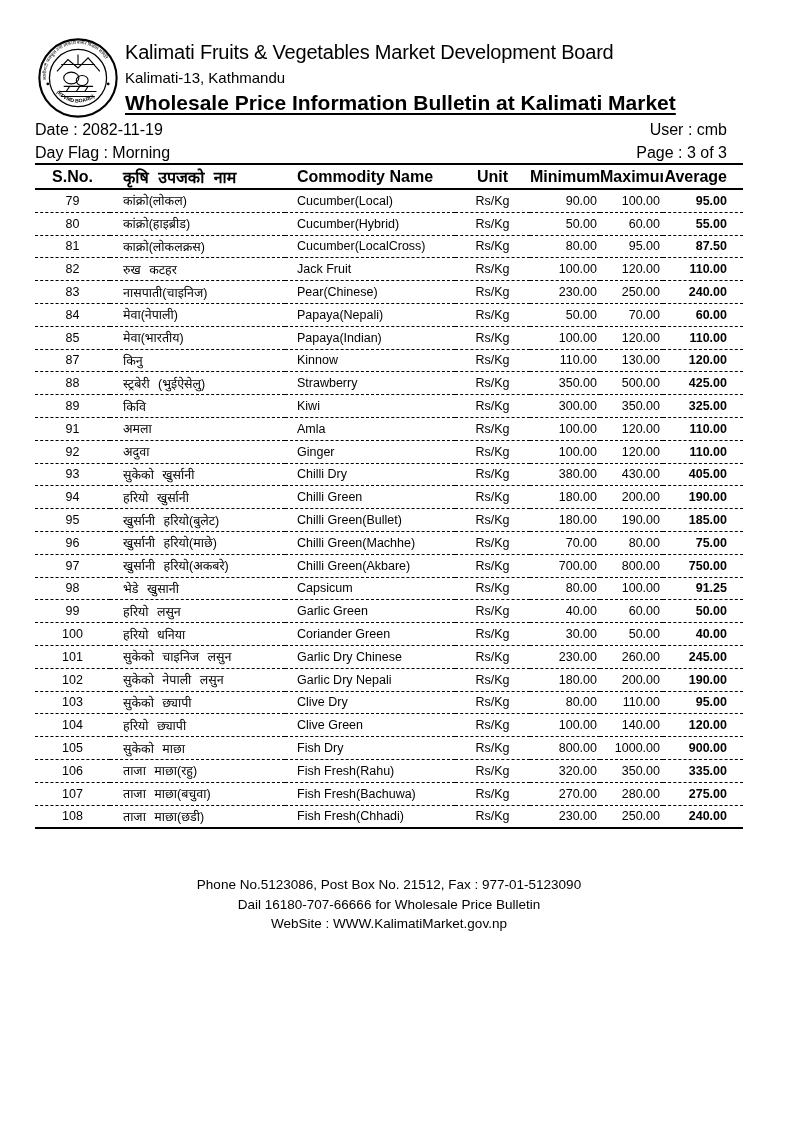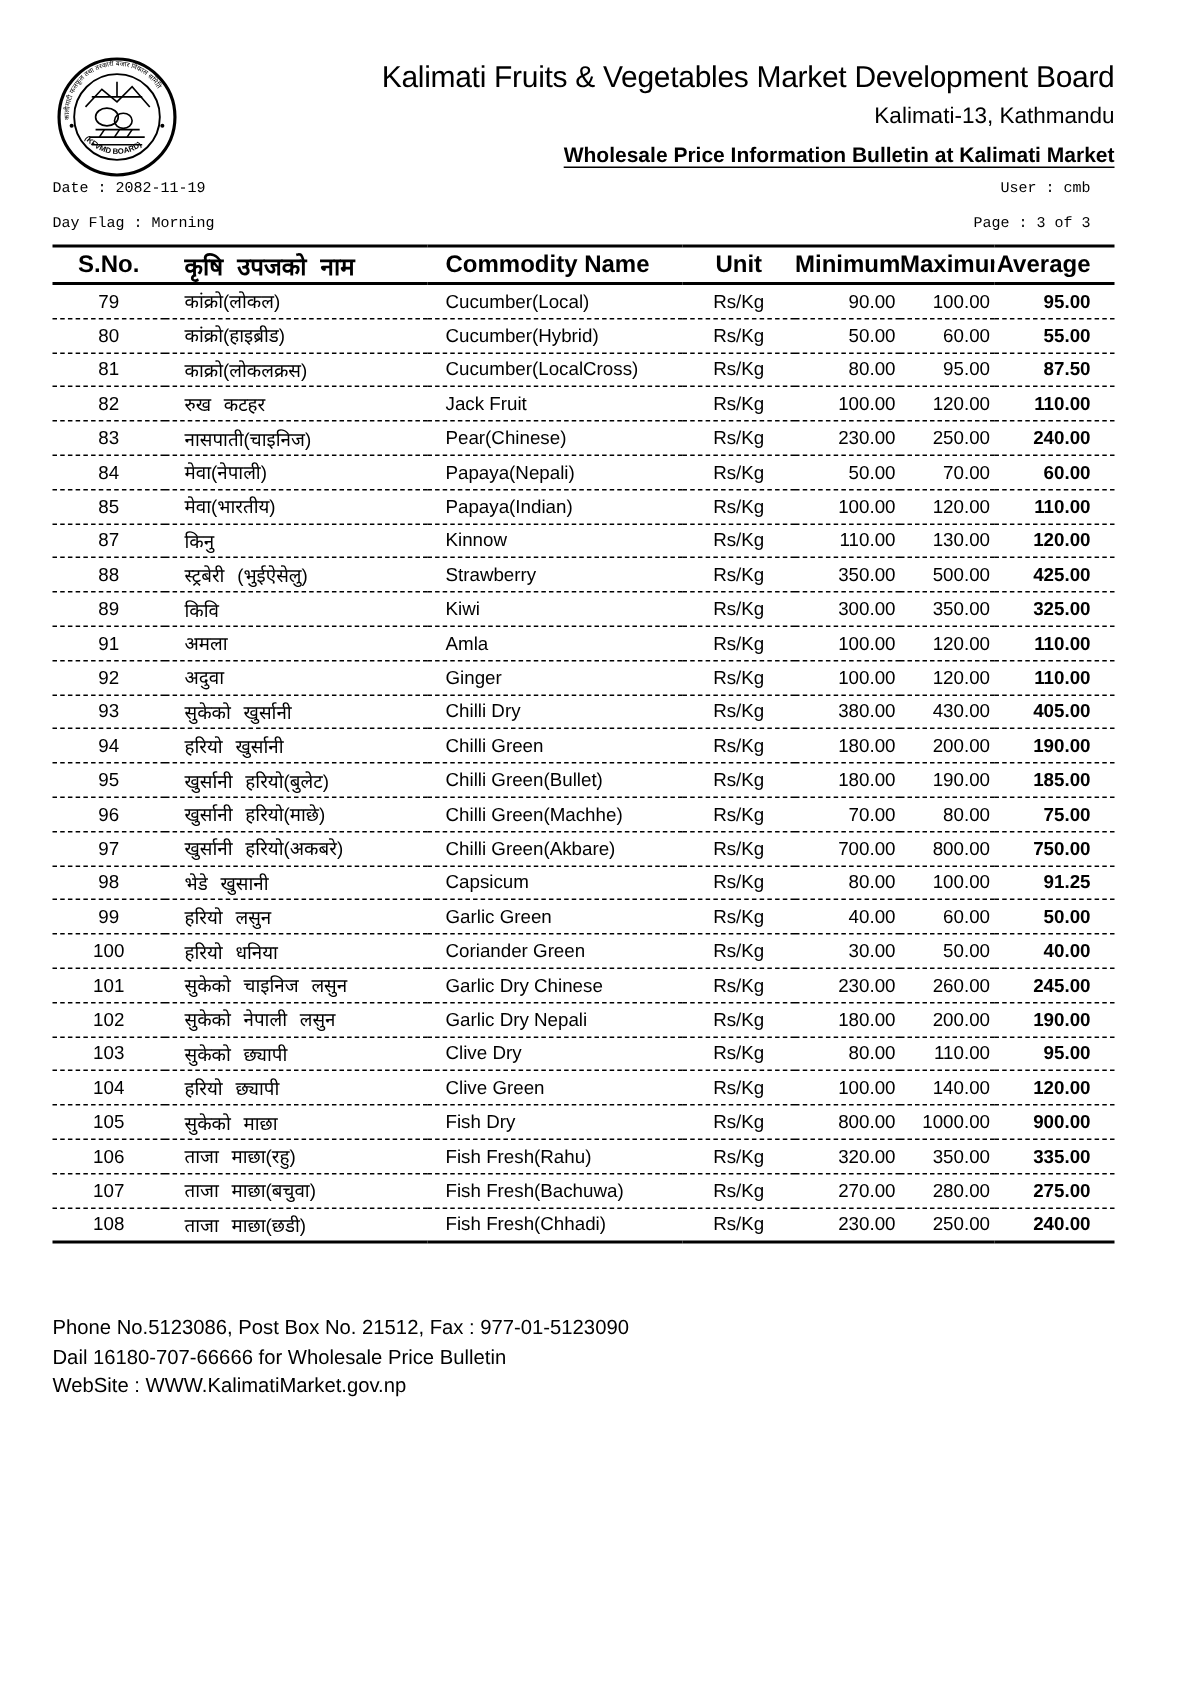--- a/index.html
+++ b/index.html
@@ -9,30 +9,30 @@
     background:#ffffff;
     color:#000;
     font-family:"Liberation Sans", sans-serif;
     overflow:hidden;
   }
 
   
   .logo { position:absolute; left:36px; top:36px; width:84px; height:84px; }
   .head-block {
     position:absolute; left:125px; top:40px; width:618px;
-    text-align:right;
+    text-align:left;
   }
   .title { font-size:20px; font-weight:400; letter-spacing:-0.2px; line-height:24px; }
   .subtitle { font-size:15px; margin-top:4px; line-height:19px; }
   .bulletin {
-    font-size:14px; font-weight:bold; margin-top:6px;
+    font-size:21px; font-weight:bold; margin-top:6px;
     text-decoration:underline; text-underline-offset:3px; line-height:20px;
   }
 
-  .meta { position:absolute; font-size:10px;font-family:Liberation Mono, monospace; }
+  .meta { position:absolute; font-size:16px; }
   .meta-date  { left:35px;  top:121px; }
   .meta-user  { right:67px; top:121px; text-align:right;margin-left:29px; }
   .meta-day   { left:35px;  top:144px; }
   .meta-page  { right:67px; top:144px; text-align:right; }
 
   
   table.price {
     position:absolute; left:35px; top:163px;
     width:708px; border-collapse:collapse; table-layout:fixed;
   }
@@ -59,21 +59,21 @@
   .col-sno   { text-align:center; }
   .col-nep   { text-align:left; padding-left:13px !important; word-spacing:5px; font-size:13px; }
   th.col-nep { font-size:13.5px; }
   .col-com   { text-align:left; padding-left:12px !important; }
   .col-unit  { text-align:center; }
   .col-min, .col-max { text-align:right; padding-right:3px !important; }
   .col-avg   { text-align:right; padding-right:16px !important; }
   td.col-avg { font-weight:bold; }
 
   
-  .footer-line { position:absolute; left:35px; width:708px; font-size:13.5px; }
+  .footer-line { position:absolute; left:35px; width:708px; text-align:center; font-size:13.5px; }
   .footer-1 { top:877px; }
   .footer-2 { top:897px; }
   .footer-3 { top:916px; }
 </style>
 </head>
 <body>
 
 <div class="page">
 
   <svg class="logo" viewBox="0 0 100 100">

